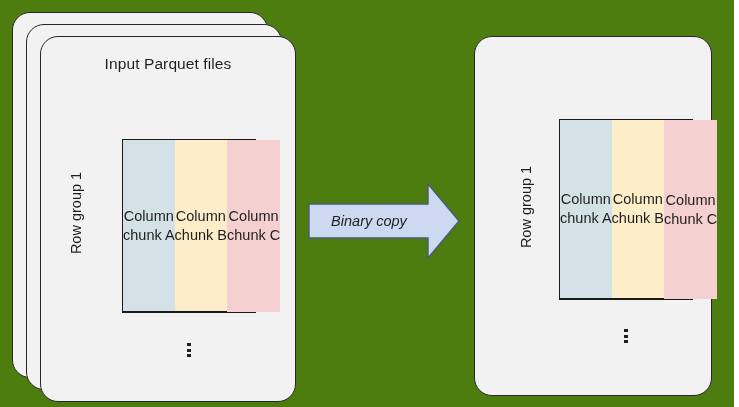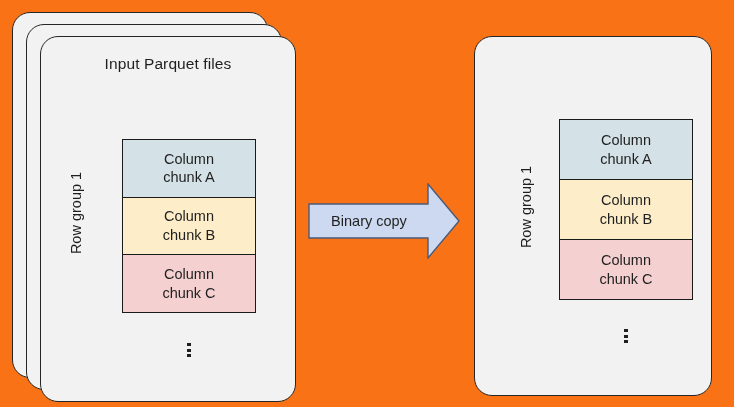--- a/index.html
+++ b/index.html
@@ -12,21 +12,21 @@
     background: #ffffff;
     font-family: "Liberation Sans", sans-serif;
     color: #1f1f1f;
     overflow: hidden;
   }
 
   #canvas {
     position: relative;
     width: 734px;
     height: 407px;
-    background: #f97316;
+    background: #4d7c0f;
   }
 
   
   .card {
     position: absolute;
     background: #f2f2f2;
     border: 1.4px solid #262626;
     border-radius: 18px;
     box-sizing: border-box;
   }
@@ -58,21 +58,20 @@
     transform-origin: 50% 50%;
     transform: rotate(-90deg);
   }
 
   
   .chunk-stack {
     position: absolute;
     border: 1.4px solid #1a1a1a;
     box-sizing: border-box;
     display: flex;
-    flex-direction: column;
   }
   .chunk {
     flex: 1 1 0;
     box-sizing: border-box;
     border-bottom: 1.4px solid #1a1a1a;
     display: flex;
     flex-direction: column;
     align-items: center;
     justify-content: center;
     font-size: 14.5px;
@@ -99,20 +98,21 @@
     background: #1f1f1f;
   }
 
   
   .arrow-wrap {
     position: absolute;
     left: 308px;
     top: 183px;
     width: 152px;
     height: 76px;
+    font-style: italic;
   }
   .arrow-wrap svg { display: block; width: 152px; height: 76px; }
   .arrow-label {
     position: absolute;
     left: 0;
     top: 0;
     width: 122px;
     height: 76px;
     display: flex;
     align-items: center;

